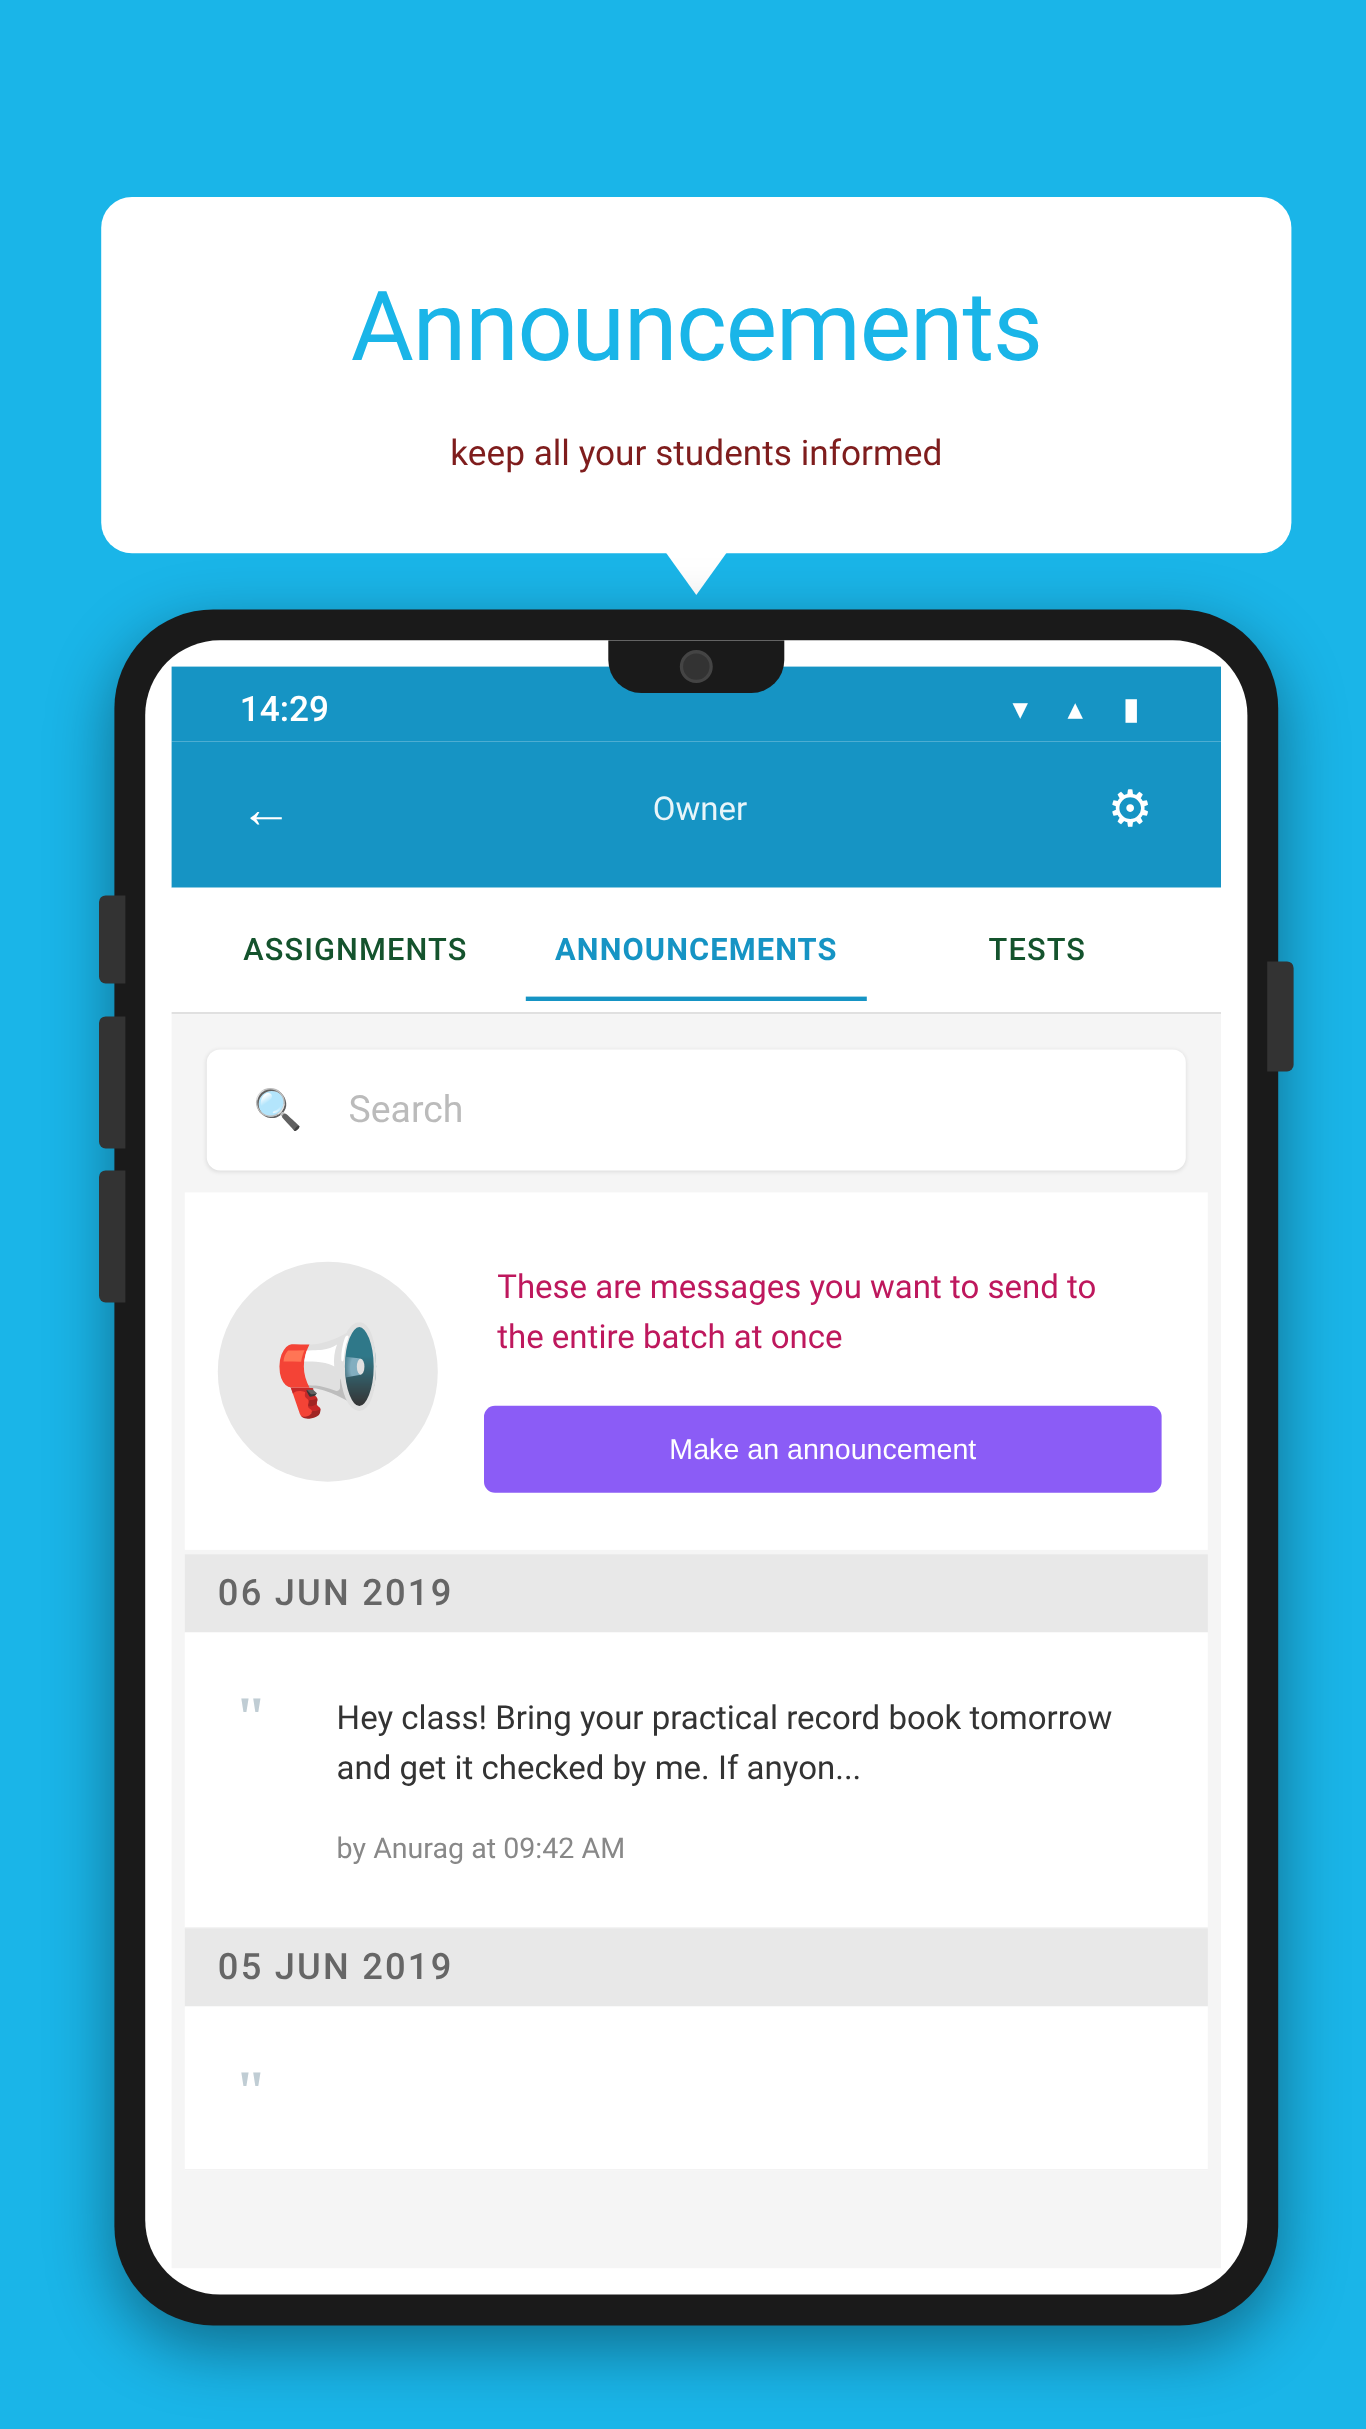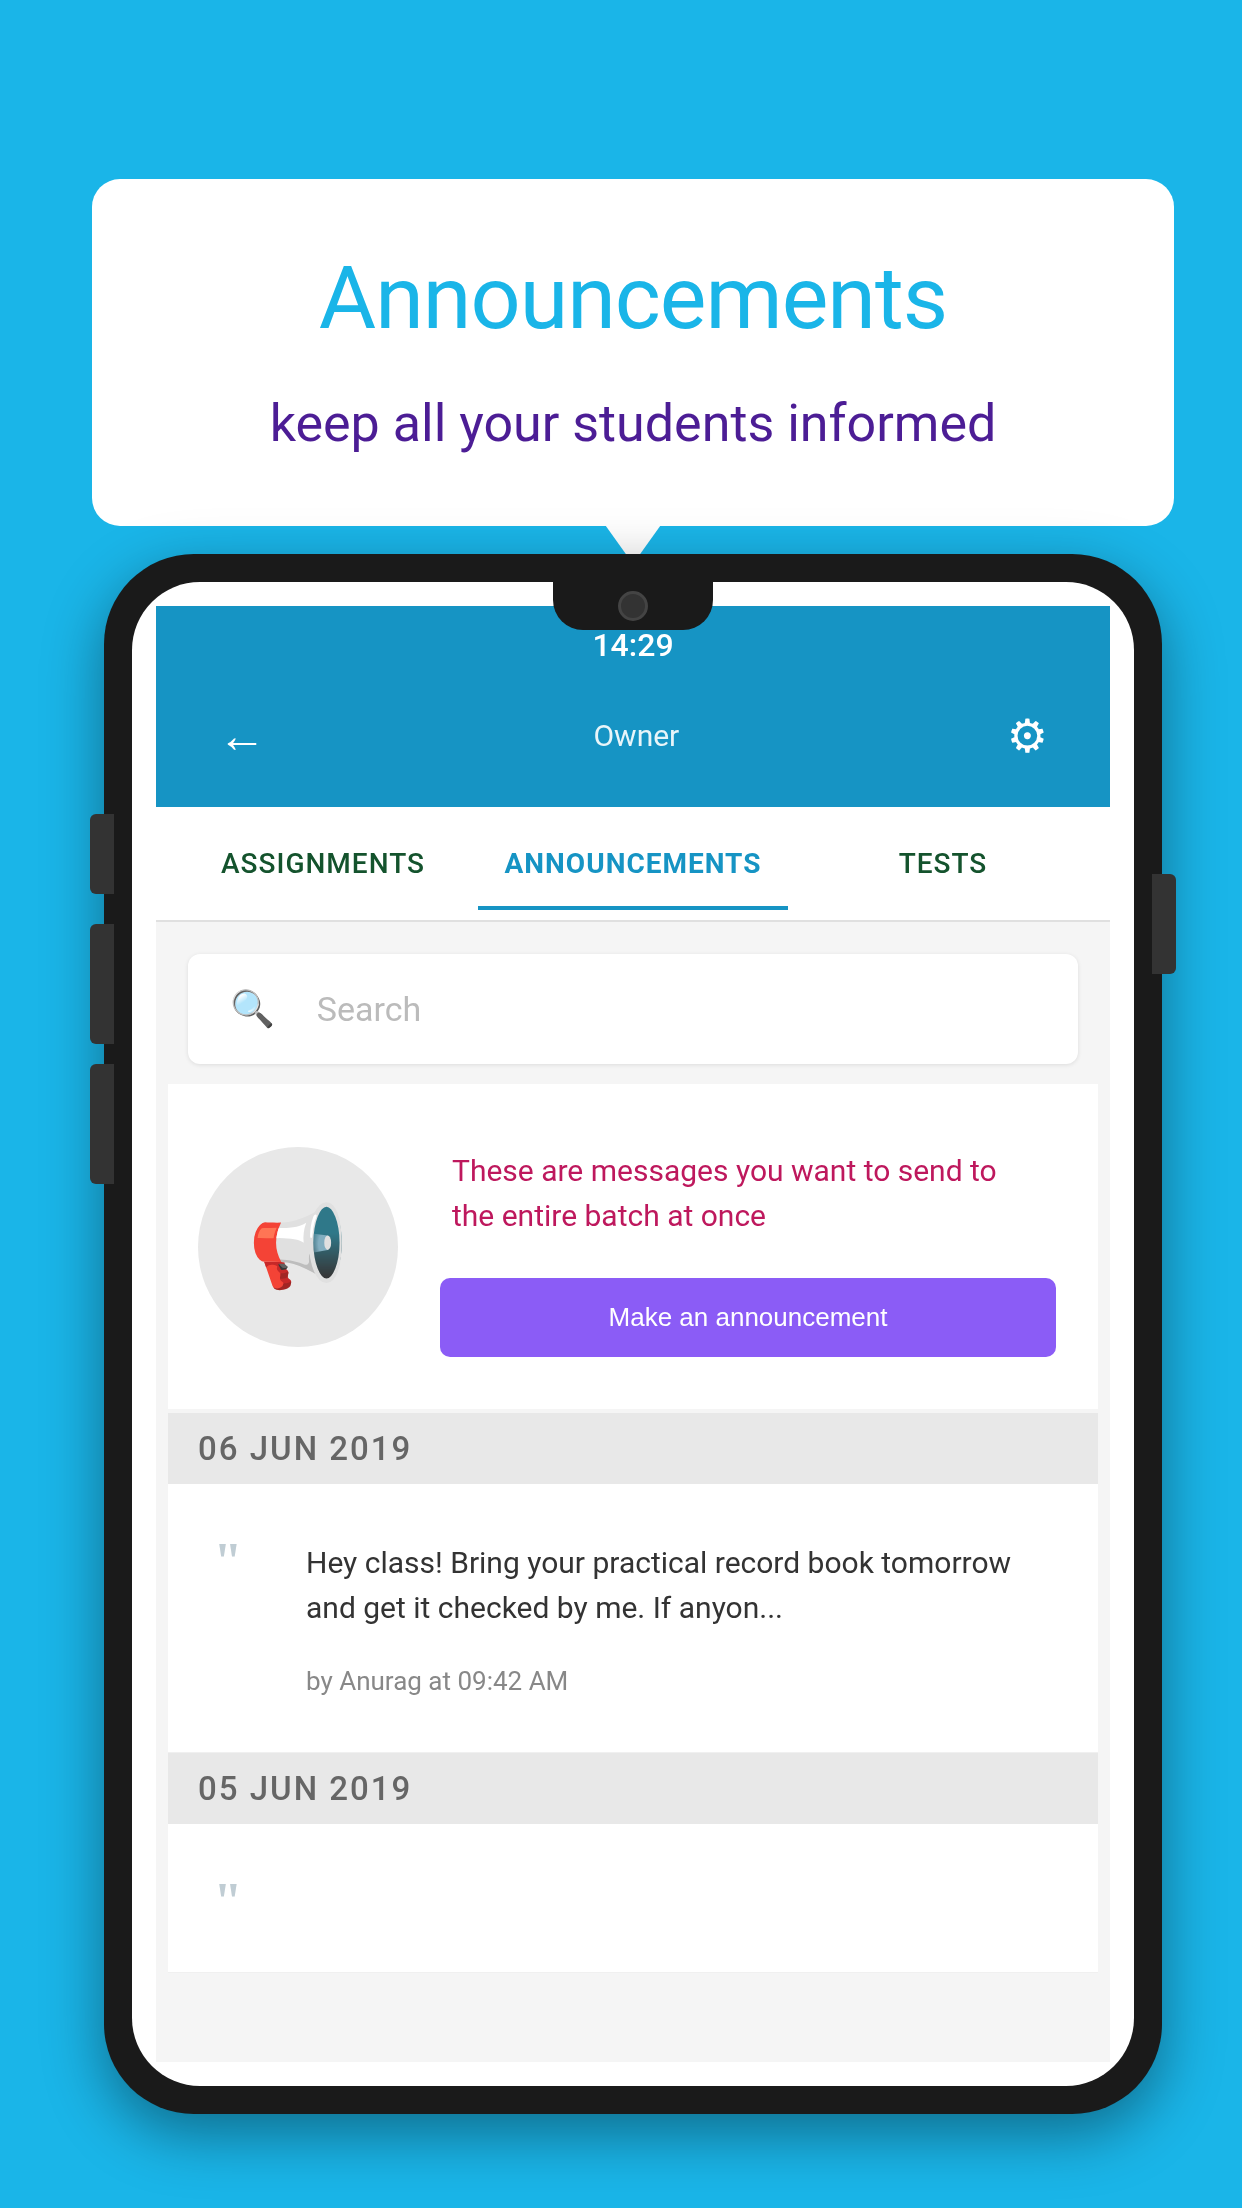--- a/index.html
+++ b/index.html
@@ -48,22 +48,22 @@
 
     .bubble-title {
       font-size: 88px;
       color: #1ab5e8;
       font-weight: 400;
       margin-bottom: 20px;
       letter-spacing: -1px;
     }
 
     .bubble-subtitle {
-      font-size: 52px;
-      color: #4c1d95;
+      font-size: 32px;
+      color: #7f1d1d;
       font-weight: 400;
     }
 
     
     .phone-container {
       position: absolute;
       top: 530px;
       left: 80px;
       right: 80px;
       bottom: 0px;
@@ -114,21 +114,20 @@
 
     
     .status-bar {
       background: #1694c4;
       height: 68px;
       display: flex;
       align-items: center;
       justify-content: space-between;
       padding: 0 50px;
       padding-top: 8px;
-      flex-direction: column;
     }
 
     .status-time {
       color: white;
       font-size: 32px;
       font-weight: 500;
     }
 
     .status-icons {
       display: flex;

